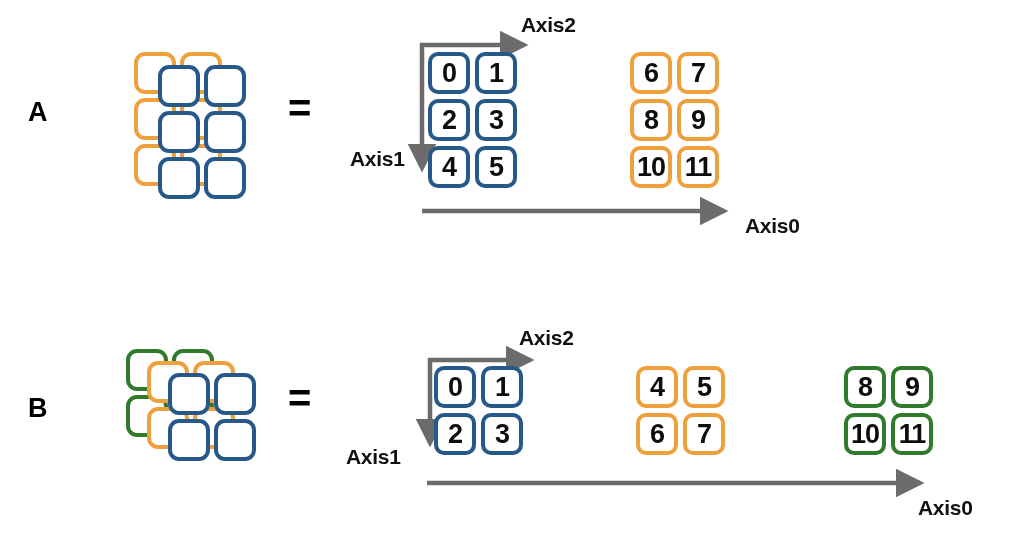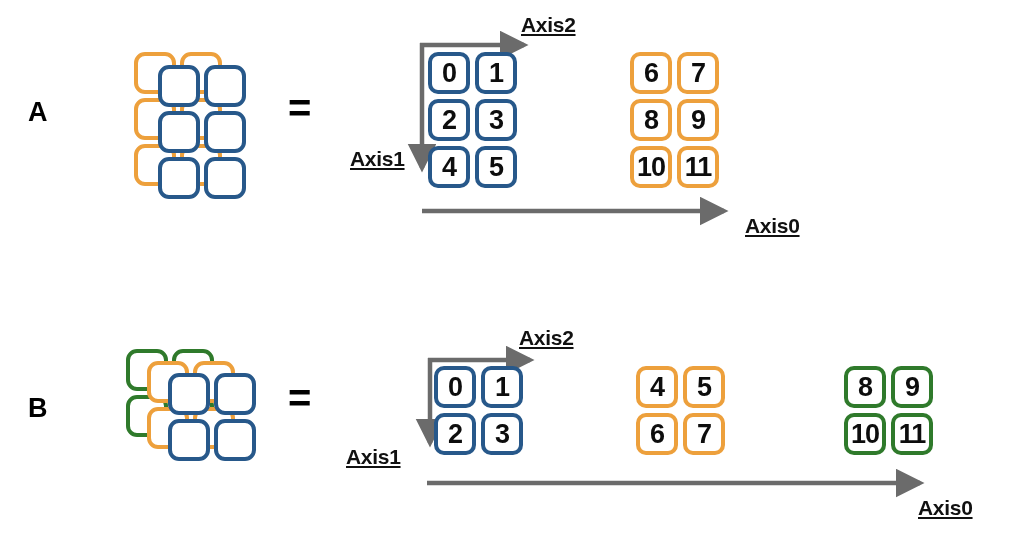--- a/index.html
+++ b/index.html
@@ -82,21 +82,20 @@
   .matrix.green  .cell { border-color: #2f7a2b; }
 
   
   .axis-label {
     position: absolute;
     font-size: 21px;
     font-weight: 700;
     color: #111111;
     white-space: nowrap;
     letter-spacing: -0.3px;
-    text-decoration: underline;
   }
   .axis-svg { position: absolute; overflow: visible; }
 </style>
 </head>
 <body>
 
 <div class="panel" id="panel-a">
 
   <div class="panel-label" style="left:28px; top:97px;">A</div>
 

